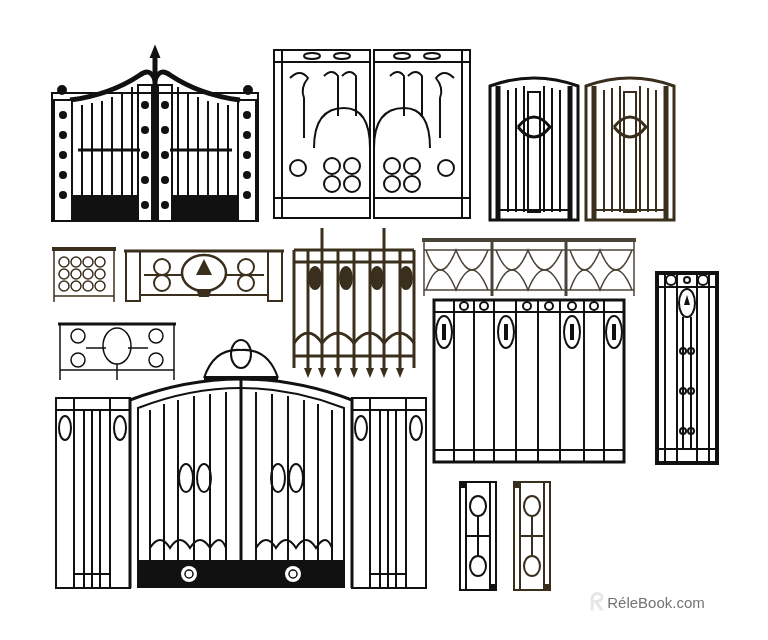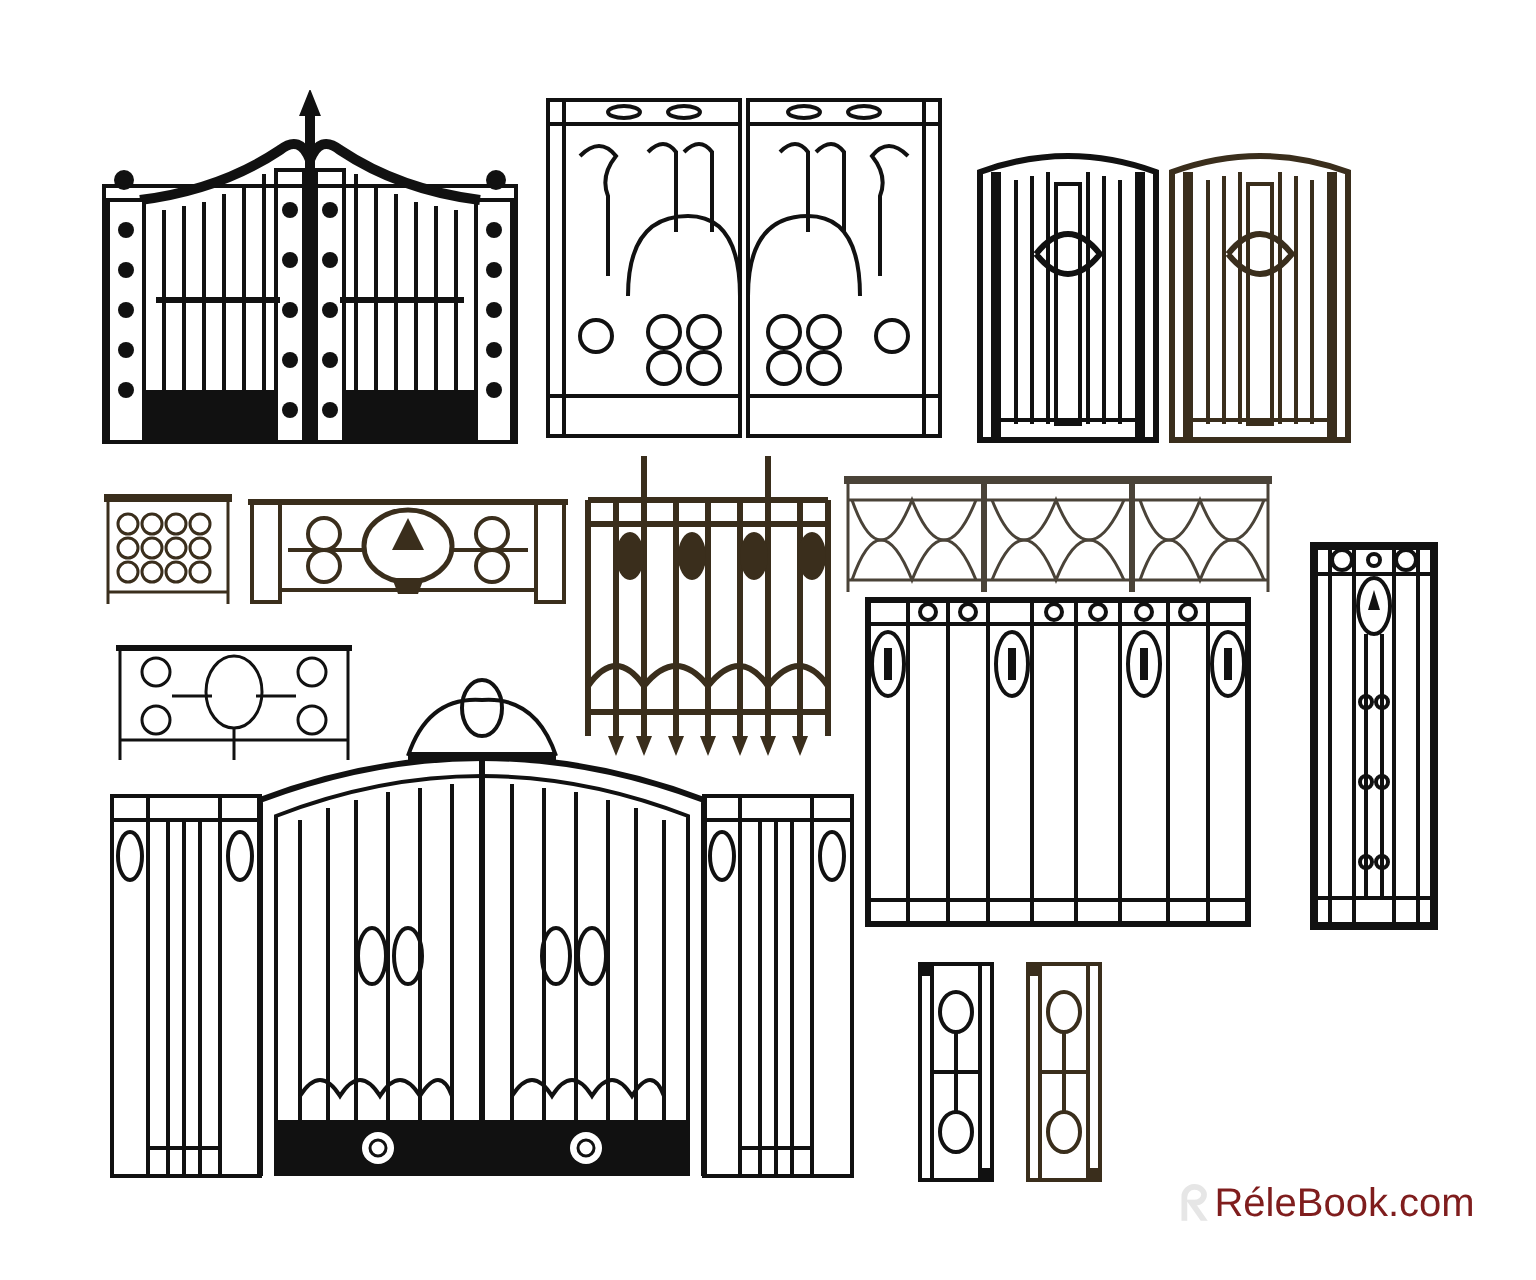--- a/index.html
+++ b/index.html
@@ -1,21 +1,21 @@
 <!DOCTYPE html>
 <html><head>
 <meta charset="utf-8">
 <style>
   html,body{margin:0;padding:0;background:#ffffff;}
   body{width:768px;height:640px;position:relative;overflow:hidden;font-family:"Liberation Sans",sans-serif;}
   .item{position:absolute;}
   .item svg{display:block;width:100%;height:100%;}
   .watermark{position:absolute;left:590px;top:588px;display:flex;align-items:center;gap:6px;color:#e3e3e3;}
   .watermark .logo{font-size:24px;font-weight:bold;letter-spacing:-3px;color:#e6e6e6;font-family:"DejaVu Sans",sans-serif;}
-  .watermark .text{font-size:20px;color:#7f1d1d;font-family:"Liberation Sans",sans-serif;}
+  .watermark .text{font-size:15px;color:#737373;font-family:"Liberation Sans",sans-serif;}
 </style>
 </head>
 <body>
 
 <div class="item" style="left:50px;top:45px;width:210px;height:178px;">
 <svg viewBox="0 0 210 178">
   <g stroke="#111" fill="none" stroke-width="2">
     <rect x="2" y="48" width="206" height="128"></rect>
     <path d="M20 55 Q60 50 90 30 Q100 22 105 35 Q110 22 120 30 Q150 50 190 55" stroke-width="5"></path>
     <line x1="105" y1="10" x2="105" y2="176" stroke-width="5"></line>

